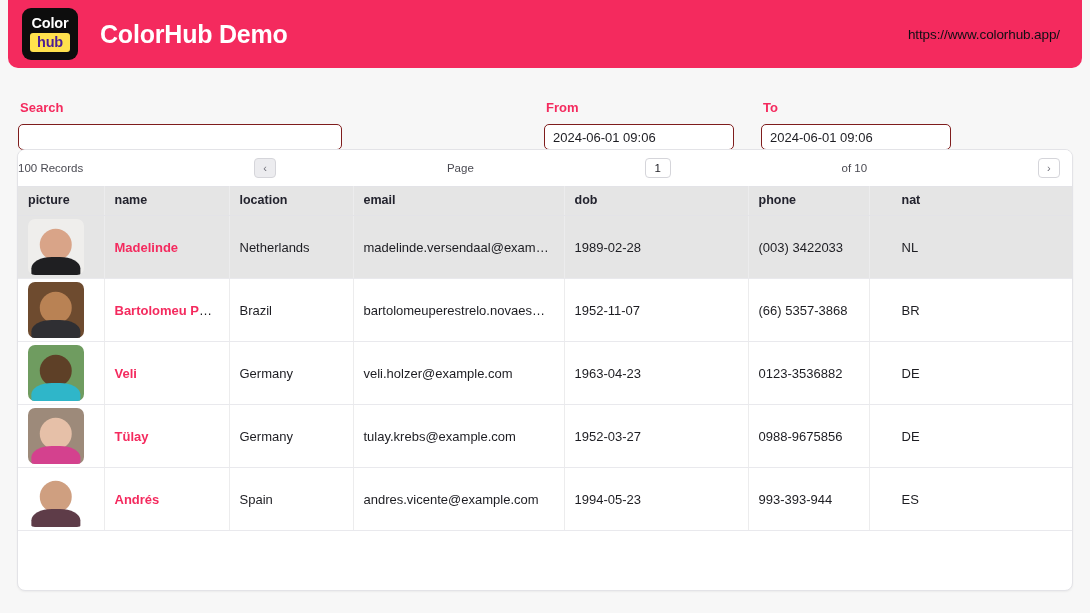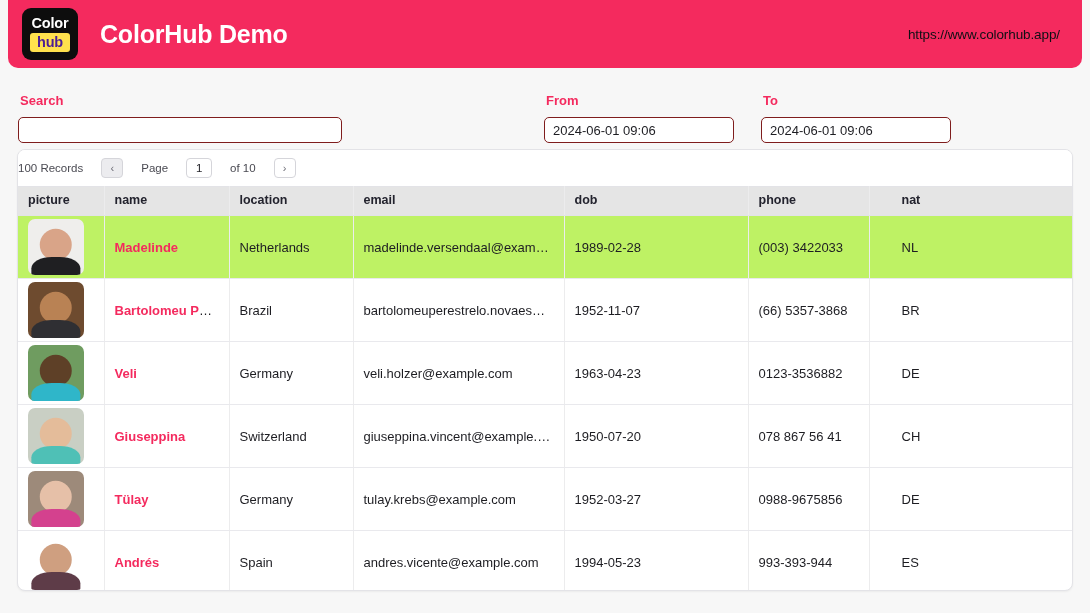--- a/index.html
+++ b/index.html
@@ -79,21 +79,21 @@
 
   
   .filter-row {
     position: absolute;
     left: 0;
     top: 68px;
     width: 1090px;
     height: 82px;
     padding: 18px 18px 0 18px;
     display: flex;
-    align-items: center;
+    align-items: flex-end;
   }
 
   .field {
     display: flex;
     flex-direction: column;
   }
   .field-label {
     color: #f42a5e;
     font-size: 13px;
     font-weight: bold;
@@ -129,21 +129,21 @@
     border: 1px solid #e3e3e7;
     border-radius: 8px;
     box-shadow: 0 1px 2px rgba(0,0,0,0.05);
     overflow: hidden;
   }
 
   .pager-bar {
     height: 36px;
     display: flex;
     align-items: center;
-    justify-content: flex-start;
+    justify-content: space-between;
     padding-right: 12px;
     gap: 18px;
     background: #ffffff;
   }
   .pager-records {
     font-size: 11.5px;
     color: #4a4a52;
   }
   .pager-btn {
     width: 22px;
@@ -203,21 +203,21 @@
     border-bottom: 1px solid #e9e9ed;
     border-right: 1px solid #ececed;
     overflow: hidden;
     white-space: nowrap;
     text-overflow: ellipsis;
     vertical-align: middle;
   }
   table.grid th { border-right: 1px solid #ececed; }
   table.grid th:last-child,
   table.grid td:last-child { border-right: none; padding-left: 32px; }
-  table.grid tr.row-active td { background: #bef264; }
+  table.grid tr.row-active td { background: #e5e5e5; }
 
   td.cell-picture { padding: 0 0 0 10px; }
 
   .avatar {
     width: 56px;
     height: 56px;
     border-radius: 7px;
     display: block;
     background-size: cover;
     background-position: center top;
@@ -362,31 +362,20 @@
           <span class="avatar ph ph-3"></span>
         </td>
         <td><a class="name-link">Veli</a></td>
         <td>Germany</td>
         <td>veli.holzer@example.com</td>
         <td>1963-04-23</td>
         <td>0123-3536882</td>
         <td>DE</td>
       </tr>
 
-      <tr>
-        <td class="cell-picture">
-          <span class="avatar ph ph-4"></span>
-        </td>
-        <td><a class="name-link">Giuseppina</a></td>
-        <td>Switzerland</td>
-        <td>giuseppina.vincent@example.c…</td>
-        <td>1950-07-20</td>
-        <td>078 867 56 41</td>
-        <td>CH</td>
-      </tr>
 
       <tr>
         <td class="cell-picture">
           <span class="avatar ph ph-5"></span>
         </td>
         <td><a class="name-link">Tülay</a></td>
         <td>Germany</td>
         <td>tulay.krebs@example.com</td>
         <td>1952-03-27</td>
         <td>0988-9675856</td>

